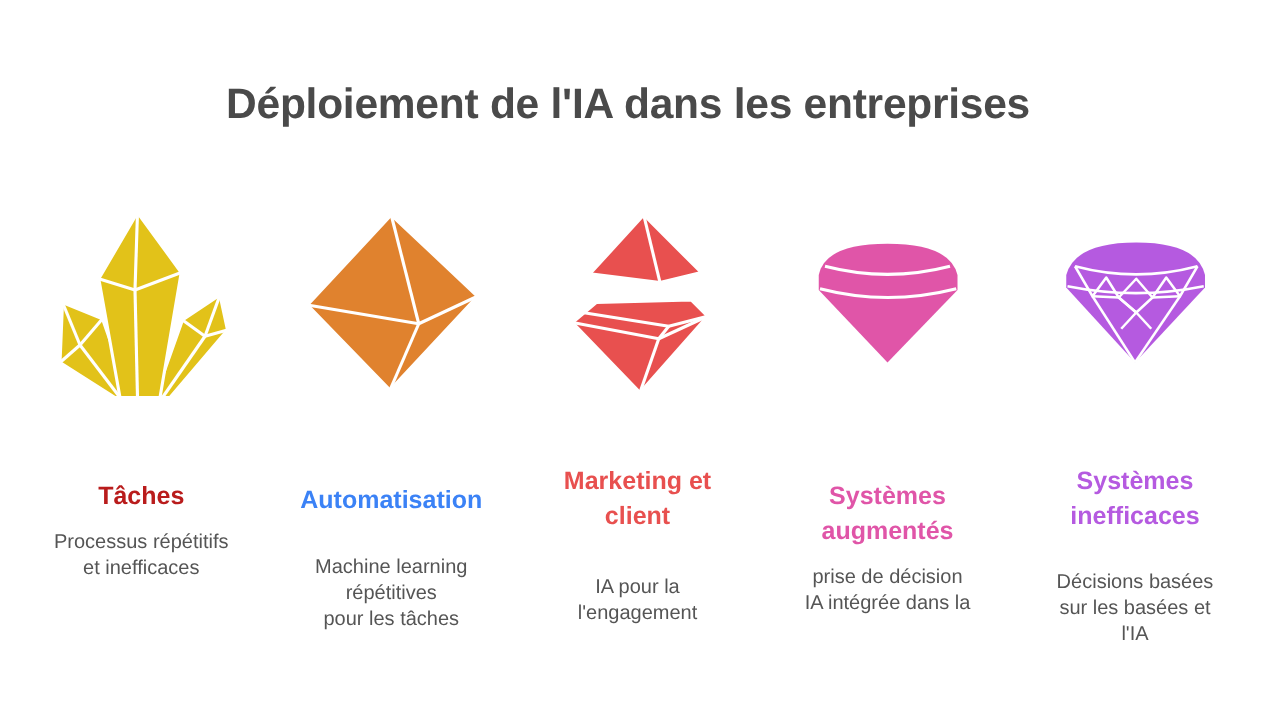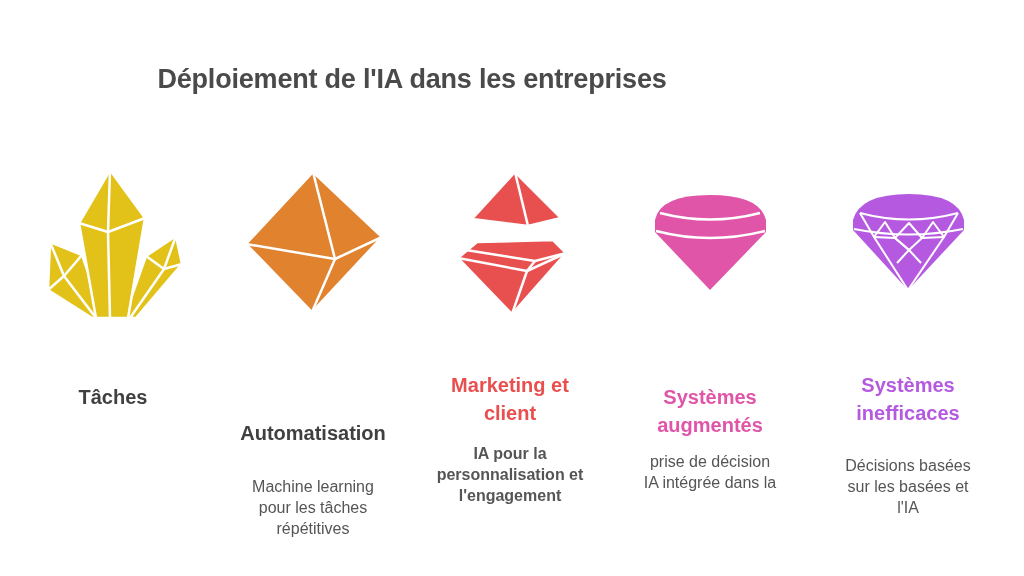--- a/index.html
+++ b/index.html
@@ -14,22 +14,22 @@
     .canvas {
       position: relative;
       width: 1024px;
       height: 576px;
     }
     .title {
       position: absolute;
       left: 0;
       top: 64px;
       width: 824px;
-      text-align: center;
-      font-size: 27px;
+      text-align: right;
+      font-size: 34px;
       font-weight: bold;
       color: #4a4a4a;
       letter-spacing: -0.2px;
     }
     .icons {
       position: absolute;
       left: 0;
       top: 0;
       width: 1024px;
       height: 576px;
@@ -119,44 +119,47 @@
         <line x1="874" y1="237" x2="908" y2="290"></line>
         <line x1="944" y1="237" x2="908" y2="290"></line>
         <line x1="895" y1="238" x2="909" y2="250"></line>
         <line x1="909" y1="250" x2="897" y2="263"></line>
         <line x1="909" y1="250" x2="921" y2="263"></line>
       </g>
     </g>
   </svg>
 
   <div class="stage" style="left:13px; top:383px;">
-    <div class="stage-title" style="color:#404040;">
+    <div class="stage-title" style="color:#b91c1c;">
       <div>Tâches</div>
+    </div>
+    <div class="stage-desc">
+      <div>Processus répétitifs</div>
+      <div>et inefficaces</div>
     </div>
   </div>
 
   <div class="stage" style="left:213px; top:386px;">
-    <div class="stage-title" style="color:#404040;margin-top:33px;">
+    <div class="stage-title" style="color:#3b82f6;">
       <div>Automatisation</div>
     </div>
     <div class="stage-desc" style="margin-top:29px;">
       <div>Machine learning</div>
+      <div>répétitives</div>
       <div>pour les tâches</div>
-      <div>répétitives</div>
     </div>
   </div>
 
   <div class="stage" style="left:410px; top:371px;text-align:center;">
     <div class="stage-title" style="color:#e8504f;">
       <div>Marketing et</div>
       <div>client</div>
     </div>
-    <div class="stage-desc" style="margin-top:16px;font-weight:bold;">
+    <div class="stage-desc" style="margin-top:32px;">
       <div>IA pour la</div>
-      <div>personnalisation et</div>
       <div>l'engagement</div>
     </div>
   </div>
 
   <div class="stage" style="left:610px; top:383px;">
     <div class="stage-title" style="color:#e055a8;">
       <div>Systèmes</div>
       <div>augmentés</div>
     </div>
     <div class="stage-desc">

